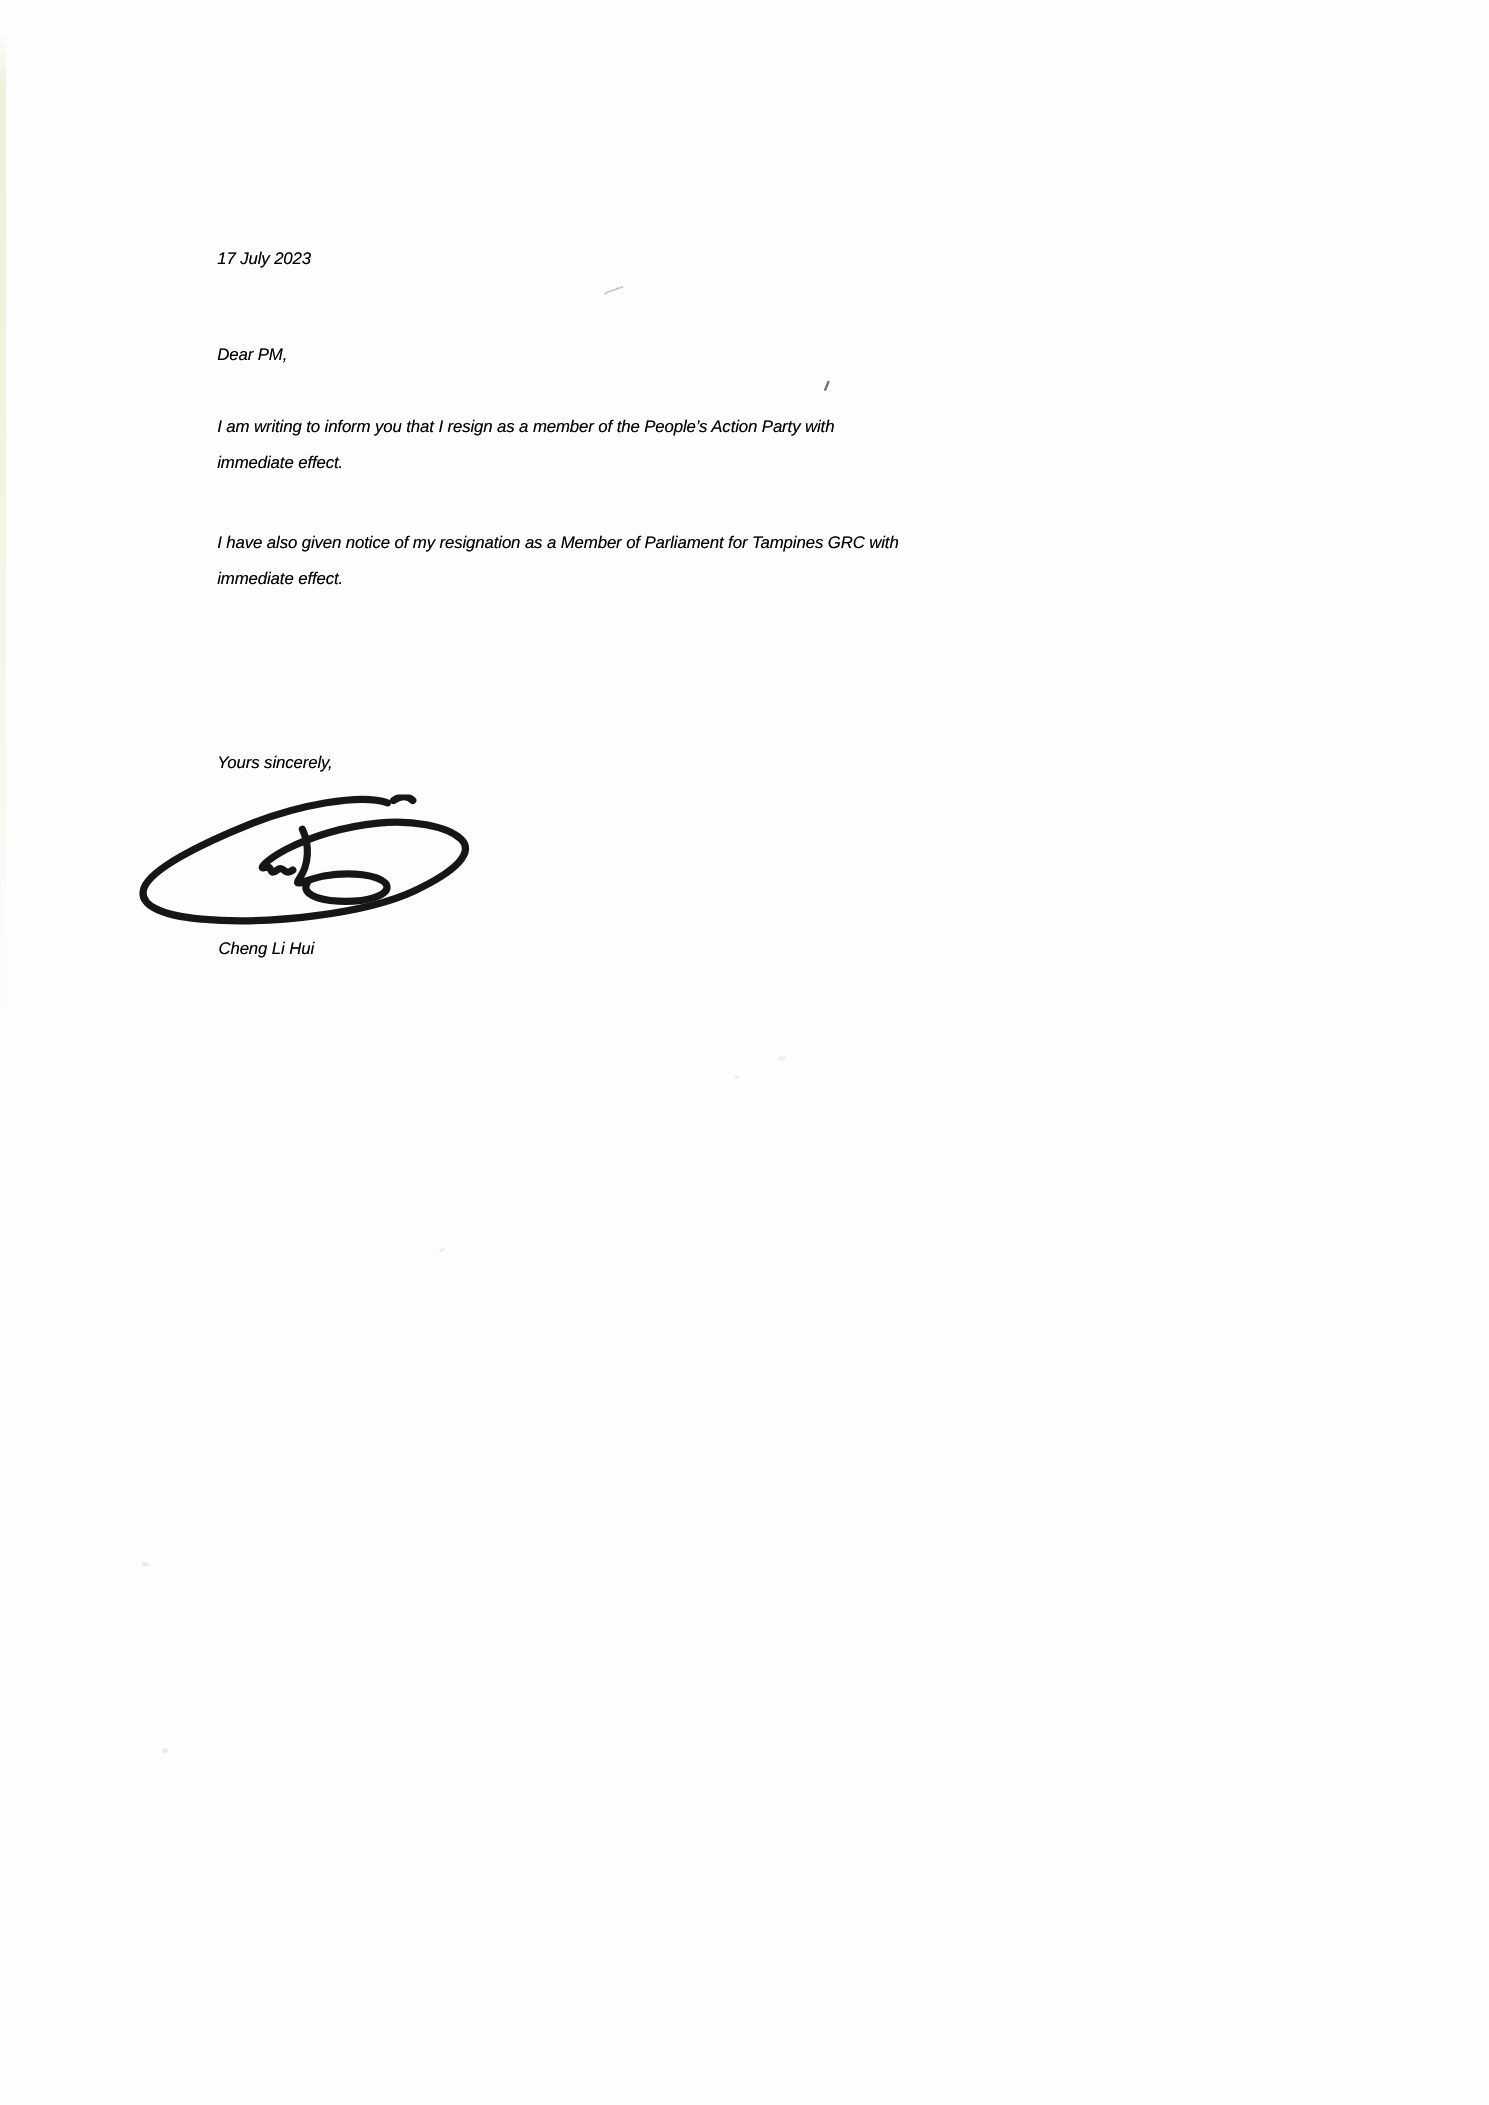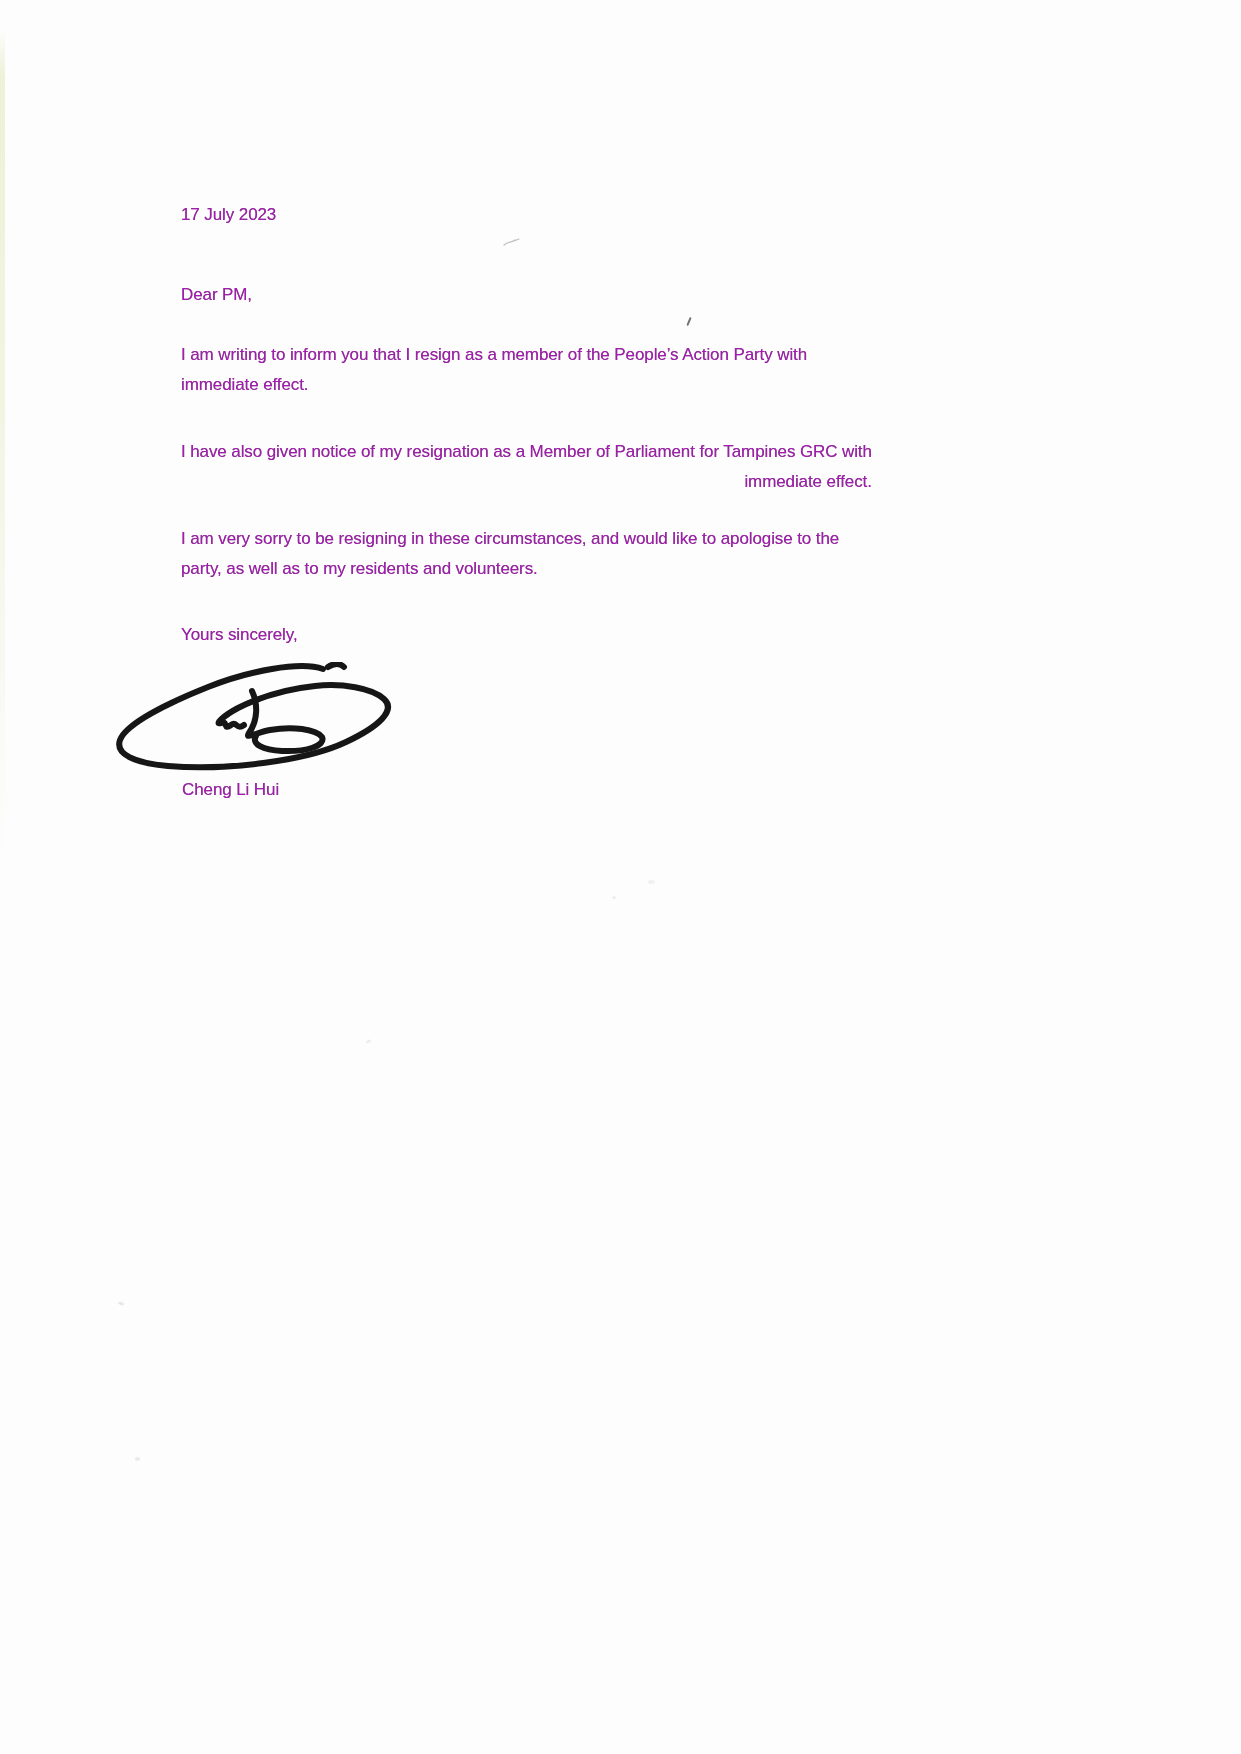--- a/index.html
+++ b/index.html
@@ -27,31 +27,32 @@
       rgba(232,236,200,0.00) 0%,
       rgba(226,230,184,0.55) 6%,
       rgba(230,234,194,0.45) 45%,
       rgba(236,238,218,0.30) 75%,
       rgba(245,245,238,0.10) 95%,
       rgba(245,245,238,0.0) 100%);
   }
   .txt {
     position: absolute;
     left: 181px;
-    font-size: 17px;
+    font-size: 14px;
     line-height: 30px;
     letter-spacing: -0.1px;
-    color: #a21caf;
+    color: #000000;
     text-shadow: 0 0 0.4px rgba(20,20,20,0.55);
     white-space: pre;
+    font-style: italic;
   }
   .letter-date   { top: 200px; }
   .salutation    { top: 280px; }
   .para-1        { top: 340px; }
-  .para-2        { top: 437px; text-align: right; }
+  .para-2        { top: 437px; }
   .para-3        { top: 524px; }
   .closing       { top: 620px; }
   .signatory     { top: 755px; left: 182px; margin-top: 20px; }
 
   .signature {
     position: absolute;
     left: 110px;
     top: 662px;
     width: 296px;
     height: 110px;
@@ -88,22 +89,20 @@
   <div class="txt letter-date">17 July 2023</div>
 
   <div class="txt salutation">Dear PM,</div>
 
   <div class="txt para-1">I am writing to inform you that I resign as a member of the People’s Action Party with
 immediate effect.</div>
 
   <div class="txt para-2">I have also given notice of my resignation as a Member of Parliament for Tampines GRC with
 immediate effect.</div>
 
-  <div class="txt para-3">I am very sorry to be resigning in these circumstances, and would like to apologise to the
-party, as well as to my residents and volunteers.</div>
 
   <div class="txt closing">Yours sincerely,</div>
 
   <svg class="signature" viewBox="0 0 296 110" aria-hidden="true">
 
     <path d="M 213 7
              C 190 -1 138 9 98 25
              C 58 41 16 62 10 78
              C 5 92 24 101 58 104
              C 115 109 196 99 236 80

